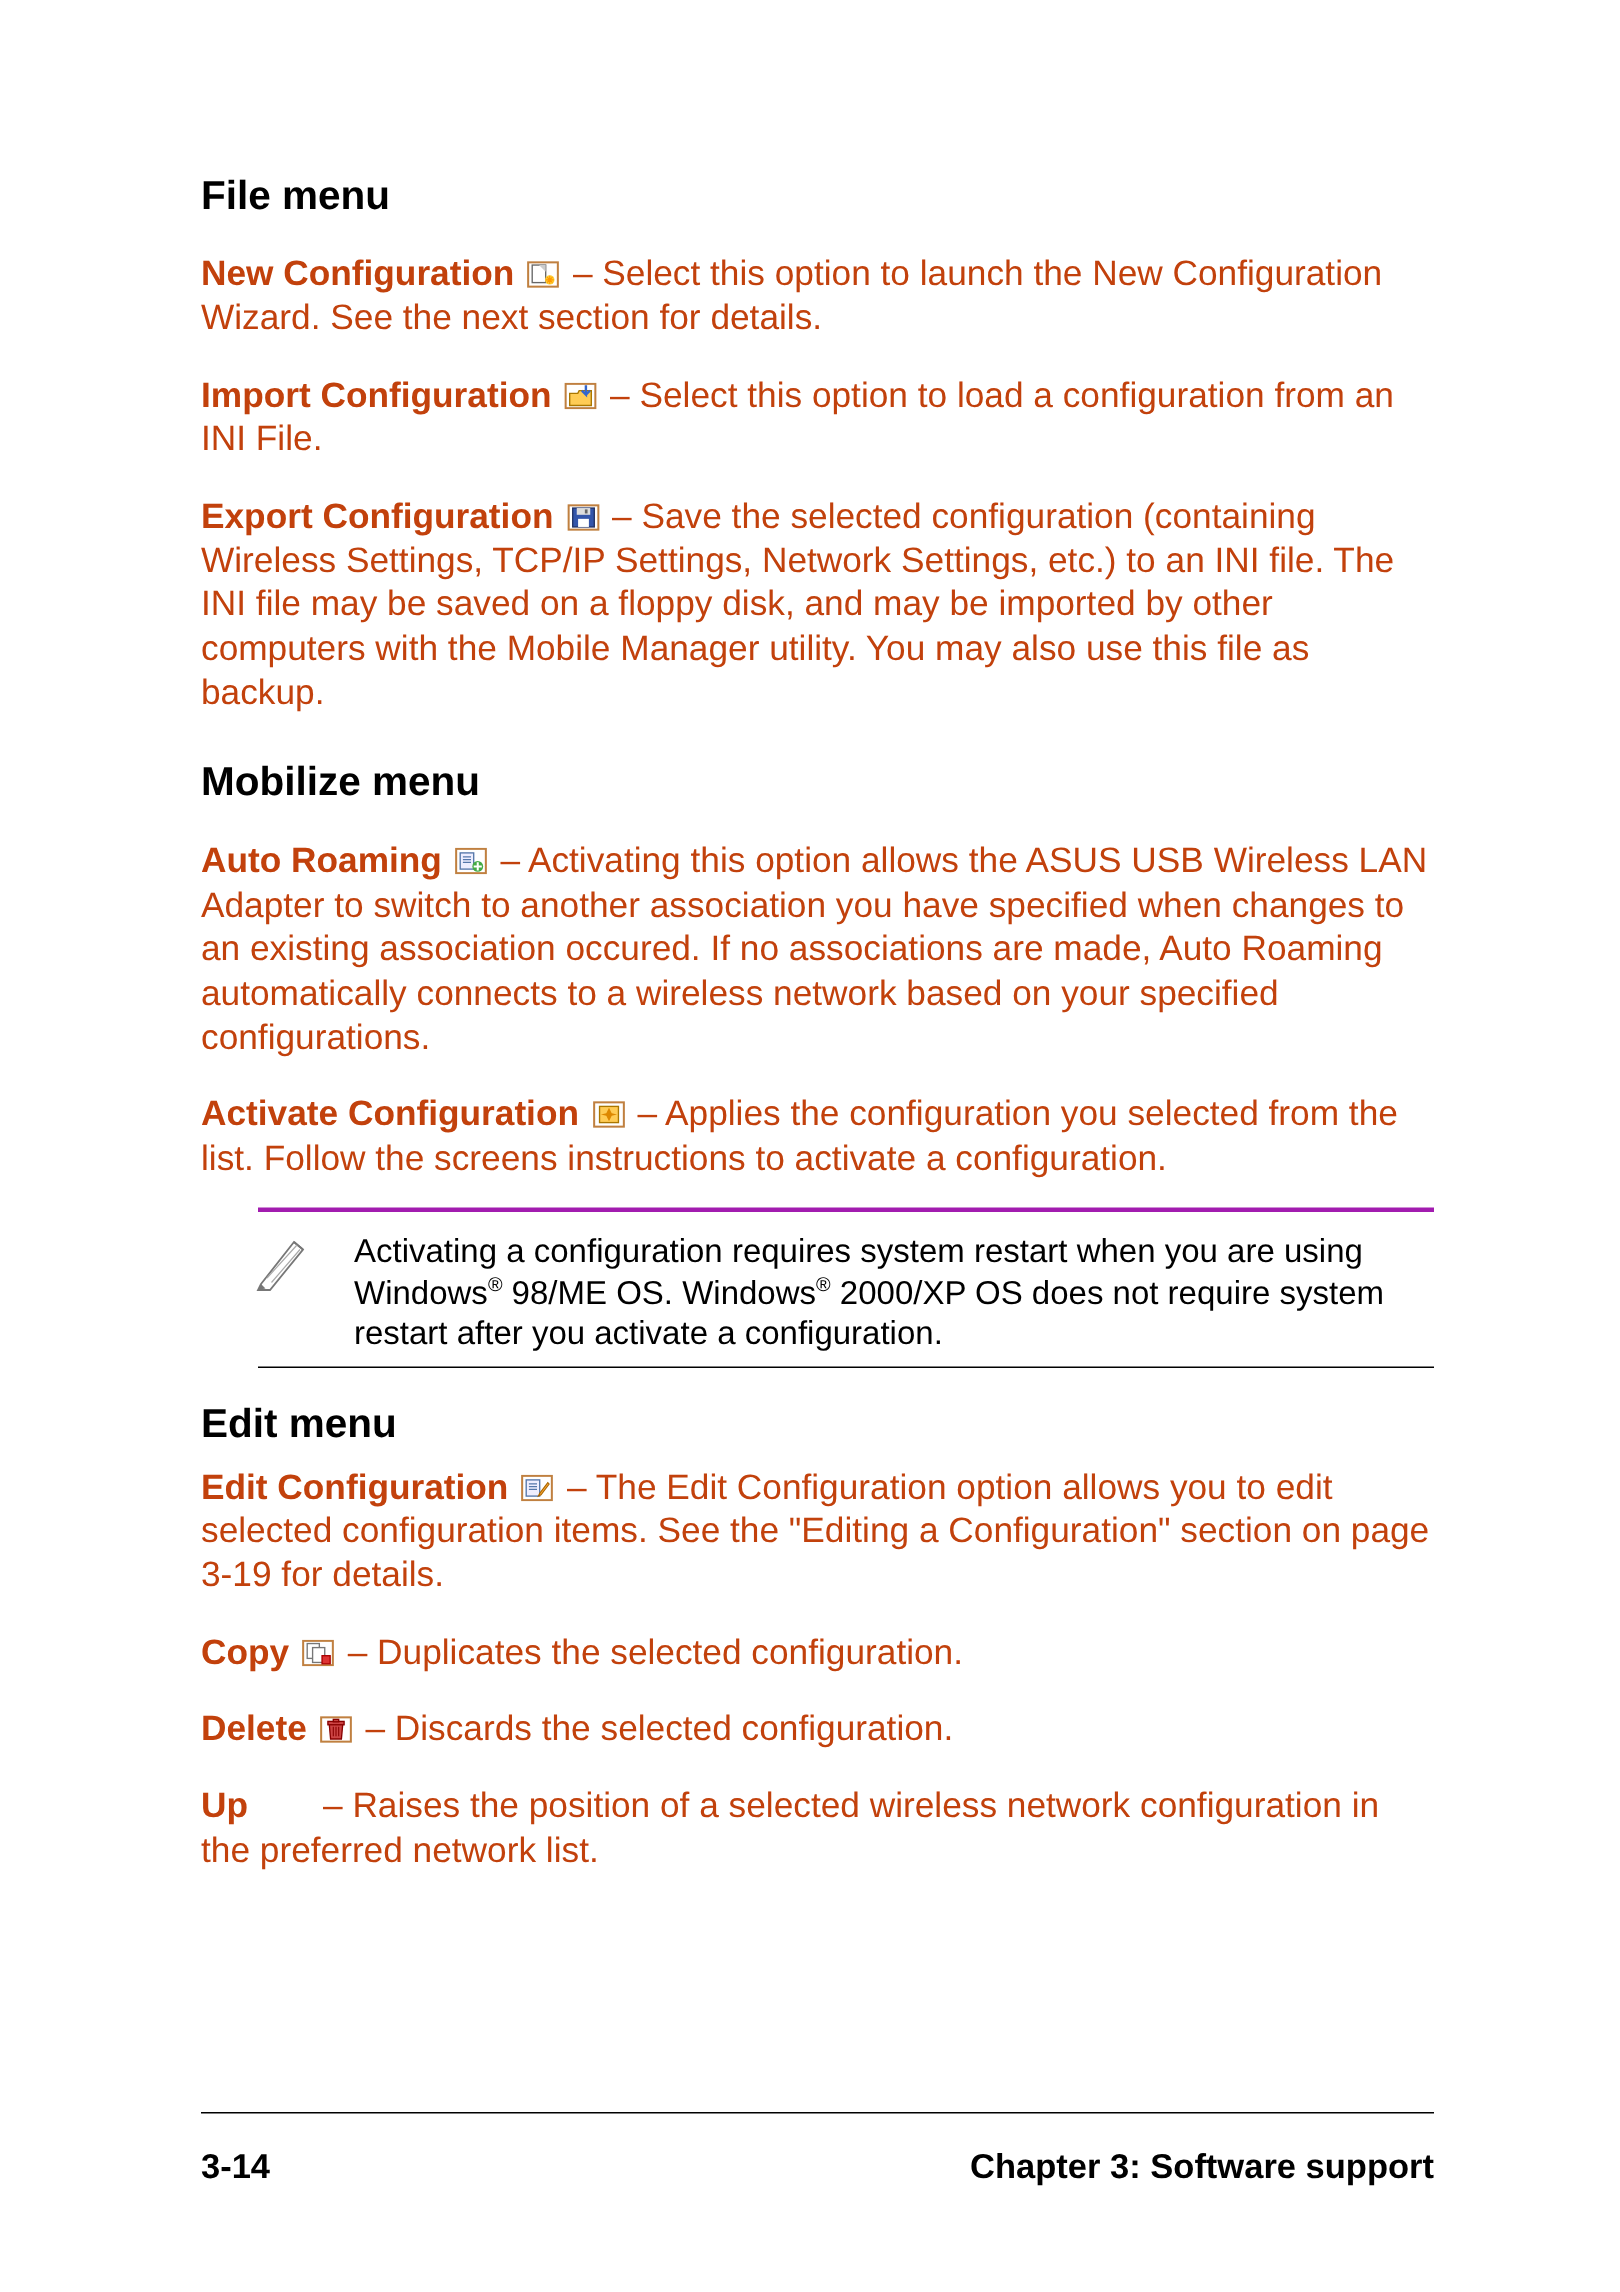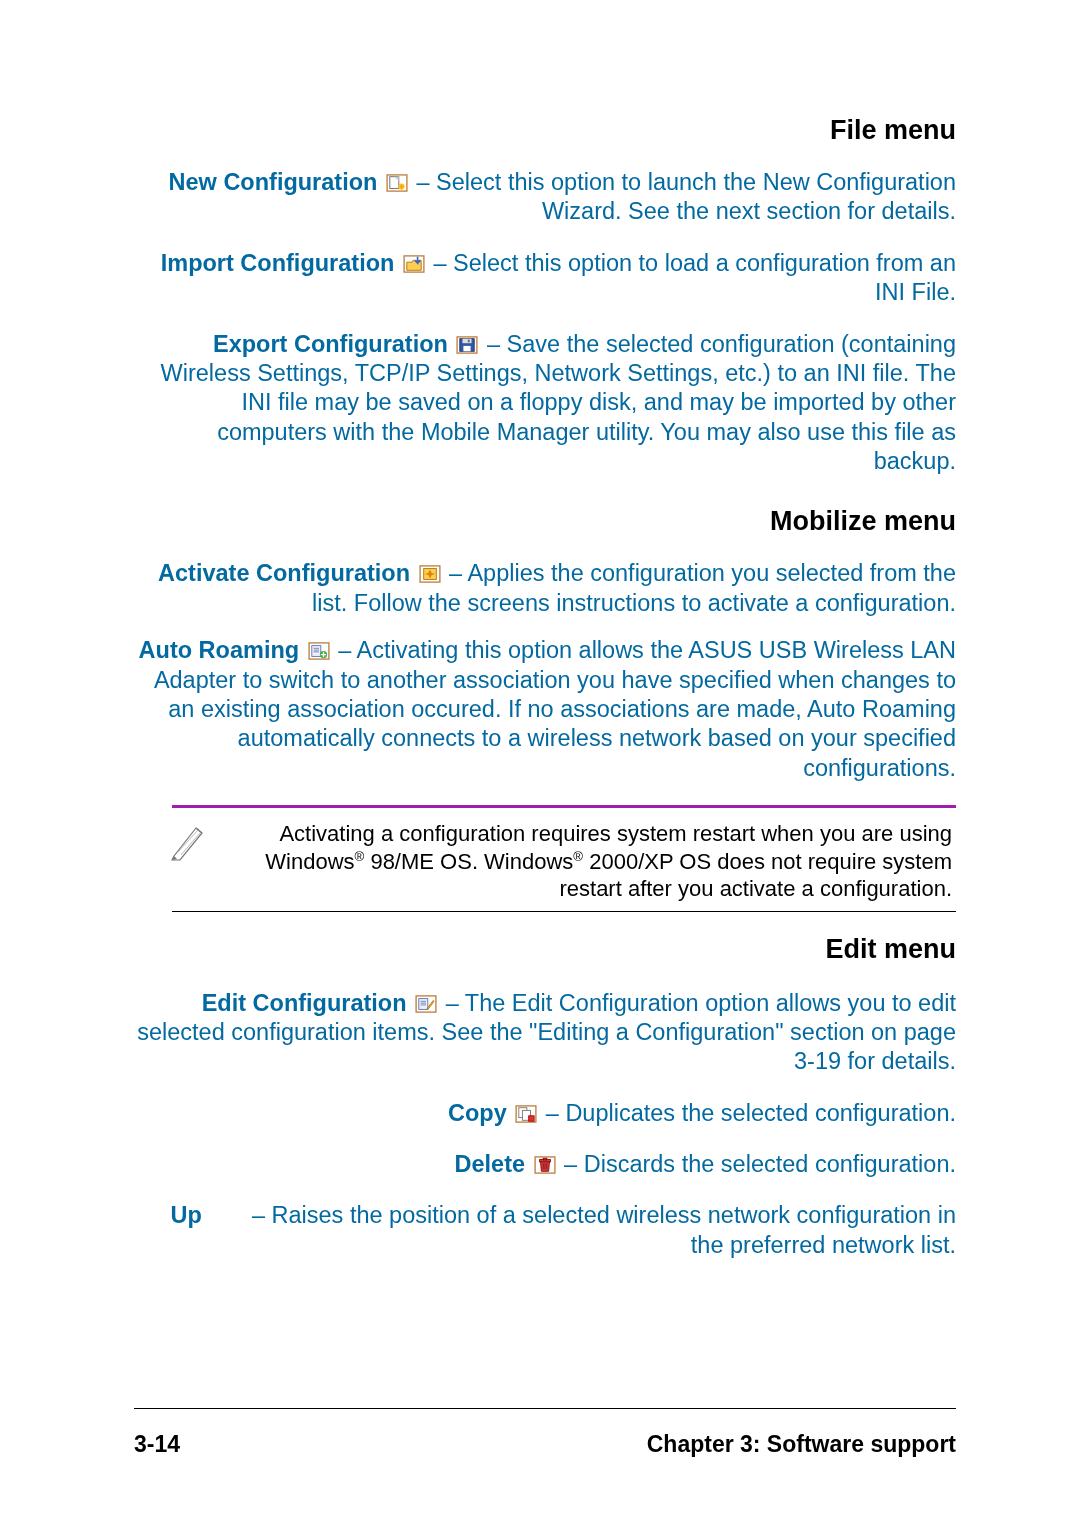--- a/index.html
+++ b/index.html
@@ -2,34 +2,34 @@
 <html><head>
 <meta charset="utf-8">
 <style>
   * { box-sizing: border-box; margin: 0; padding: 0; }
   html, body { width: 1080px; height: 1528px; background: #fff; }
   body {
     font-family: Arial, Helvetica, sans-serif;
     color: #000;
     padding: 115px 124px 60px 134px;
   }
-  .content { width: 100%; text-align: right; }
+  .content { width: 100%; }
   h2.section-heading {
     font-size: 27px;
     font-weight: bold;
     margin-top: 0;
     margin-bottom: 22px;
   }
   h2.section-heading.mobilize { margin-top: 30px; margin-bottom: 22px; }
-  h2.section-heading.edit { margin-top: 22px; margin-bottom: 24px; }
+  h2.section-heading.edit { margin-top: 22px; margin-bottom: 12px; }
   p.para {
     font-size: 23.5px;
     line-height: 1.25;
     margin-bottom: 22px;
-    color: #0369a1;
+    color: #c2410c;
   }
   p.para.tight { margin-bottom: 18px; }
   .bold-label { font-weight: bold; }
   .icon-inline {
     display: inline-block;
     width: 22px;
     height: 18px;
     vertical-align: -2px;
     margin: 0 2px;
   }
@@ -99,36 +99,36 @@
         <rect x="4" y="3" width="16" height="14" fill="#3355aa" stroke="#223366"></rect>
         <rect x="7" y="3" width="10" height="5" fill="#ddd"></rect>
         <rect x="8" y="11" width="8" height="6" fill="#fff"></rect>
         <rect x="13" y="4" width="2" height="3" fill="#666"></rect>
       </svg><span> – Save the selected configuration (containing Wireless Settings, TCP/IP Settings, Network Settings, etc.) to an INI file. The INI file may be saved on a floppy disk, and may be imported by other computers with the Mobile Manager utility. You may also use this file as backup.</span>
   </p>
 
 
   <h2 class="section-heading mobilize">Mobilize menu</h2>
 
-  <p class="para tight">
-    <span class="bold-label">Activate Configuration </span><svg class="icon-inline" viewBox="0 0 24 20">
-        <rect x="1" y="1" width="22" height="18" fill="#fff" stroke="#c08040" stroke-width="1.5"></rect>
-        <rect x="5" y="4" width="14" height="12" fill="#ffcc55" stroke="#aa7700"></rect>
-        <path d="M12 5 L14 9 L18 10 L14 11 L12 15 L10 11 L6 10 L10 9 Z" fill="#dd8800"></path>
-      </svg><span> – Applies the configuration you selected from the list. Follow the screens instructions to activate a configuration.</span>
-  </p>
-
   <p class="para">
     <span class="bold-label">Auto Roaming </span><svg class="icon-inline" viewBox="0 0 24 20">
         <rect x="1" y="1" width="22" height="18" fill="#fff" stroke="#c08040" stroke-width="1.5"></rect>
         <rect x="4" y="4" width="10" height="12" fill="#eef" stroke="#5577aa"></rect>
         <path d="M6 7 L12 7 M6 9 L12 9 M6 11 L12 11" stroke="#5577aa" stroke-width="0.9"></path>
         <circle cx="17" cy="14" r="4" fill="#44aa44"></circle>
         <path d="M17 11 L17 17 M14 14 L20 14" stroke="#fff" stroke-width="1.5"></path>
       </svg><span> – Activating this option allows the ASUS USB Wireless LAN Adapter to switch to another association you have specified when changes to an existing association occured. If no associations are made, Auto Roaming automatically connects to a wireless network based on your specified configurations.</span>
+  </p>
+
+  <p class="para tight">
+    <span class="bold-label">Activate Configuration </span><svg class="icon-inline" viewBox="0 0 24 20">
+        <rect x="1" y="1" width="22" height="18" fill="#fff" stroke="#c08040" stroke-width="1.5"></rect>
+        <rect x="5" y="4" width="14" height="12" fill="#ffcc55" stroke="#aa7700"></rect>
+        <path d="M12 5 L14 9 L18 10 L14 11 L12 15 L10 11 L6 10 L10 9 Z" fill="#dd8800"></path>
+      </svg><span> – Applies the configuration you selected from the list. Follow the screens instructions to activate a configuration.</span>
   </p>
 
   <div class="note-wrap">
     <div class="note-icon">
       <svg viewBox="0 0 40 44" width="40" height="44">
         <path d="M6 38 L28 10 L34 15 L12 42 L4 42 Z" fill="#fff" stroke="#777" stroke-width="1.2"></path>
         <path d="M28 10 L34 15" stroke="#777" stroke-width="1.2"></path>
         <path d="M6 38 L4 42 L9 41 Z" fill="#777"></path>
         <path d="M10 34 L30 12 M13 37 L32 15" stroke="#aaa" stroke-width="0.8"></path>
       </svg>

